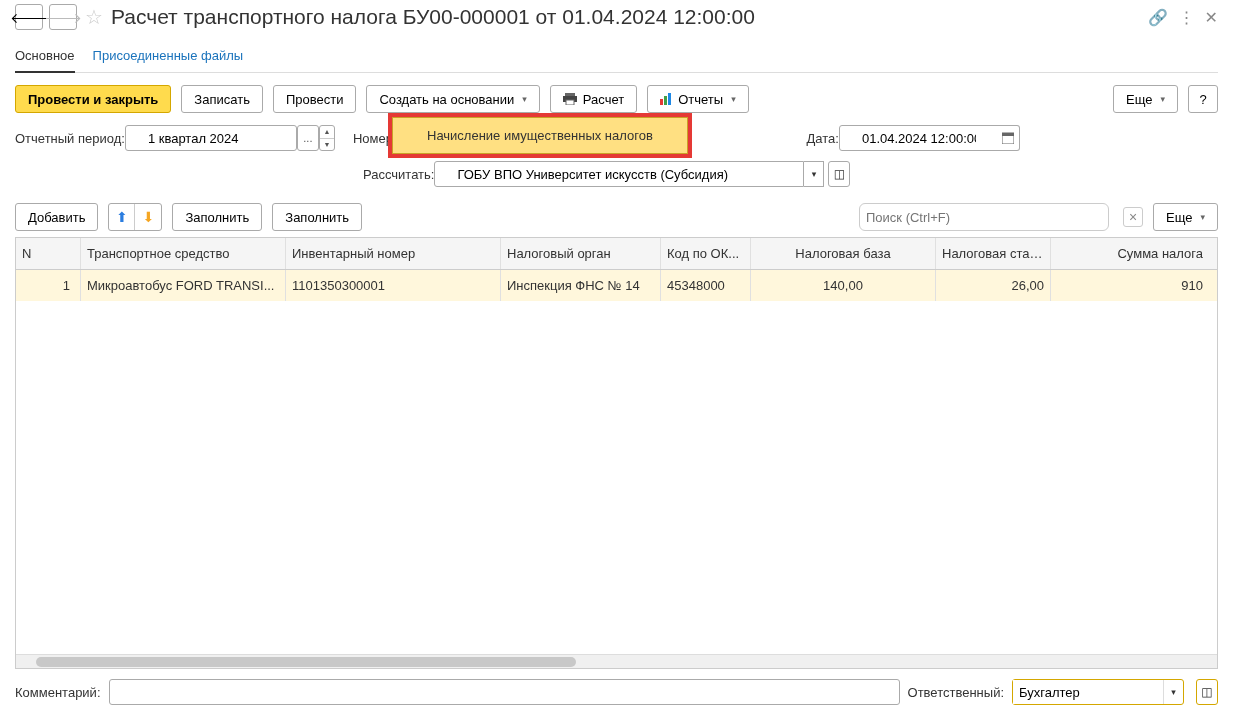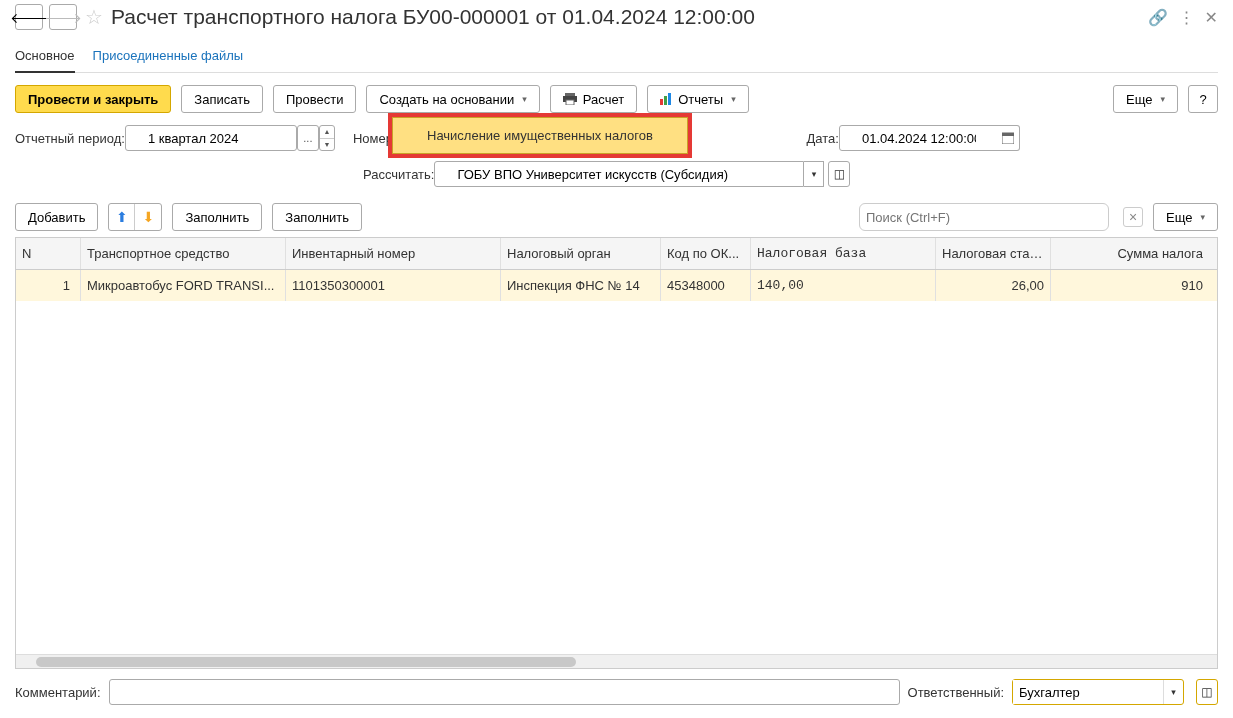--- a/index.html
+++ b/index.html
@@ -59,21 +59,21 @@
 
 .grid-wrap { border: 1px solid #ccc; height: 432px; display: flex; flex-direction: column; }
 .grid-head { display: flex; background: #f5f5f5; border-bottom: 1px solid #ccc; }
 .grid-head div, .grid-row div { padding: 8px 6px; border-right: 1px solid #e0e0e0; overflow: hidden; white-space: nowrap; text-overflow: ellipsis; }
 .grid-head div:last-child, .grid-row div:last-child { border-right: none; }
 .col-n { width: 65px; }
 .col-veh { width: 205px; }
 .col-inv { width: 215px; }
 .col-tax { width: 160px; }
 .col-oktmo { width: 90px; }
-.col-base { width: 185px; text-align: left; font-family: Liberation Mono, monospace; }
+.col-base { width: 185px; text-align: center; }
 .col-rate { width: 115px; text-align: right; }
 .col-sum { flex: 1; text-align: right; padding-right: 14px !important; }
 .grid-body { flex: 1; overflow: auto; }
 .grid-row { display: flex; background: #fff7dc; }
 .grid-row .col-n { text-align: right; padding-right: 10px; }
 .grid-scroll { height: 14px; background: #f0f0f0; border-top: 1px solid #ddd; position: relative; }
 .grid-scroll-thumb { position: absolute; top: 2px; left: 20px; width: 540px; height: 10px; background: #c8c8c8; border-radius: 5px; }
 
 .footer { display: flex; gap: 8px; align-items: center; margin-top: 10px; }
 .input.comment { flex: 1; }

